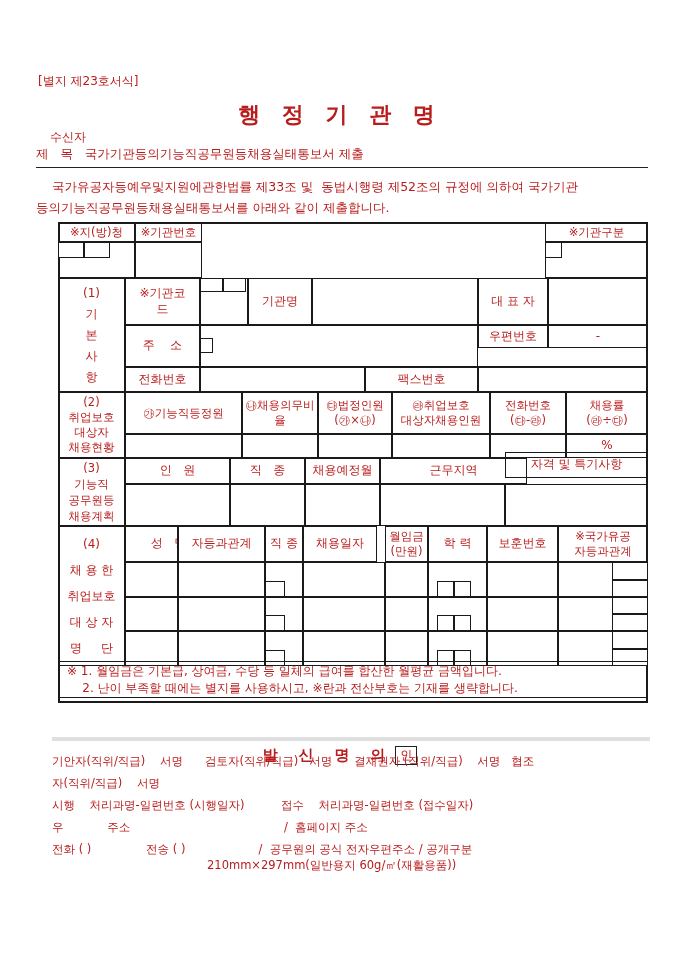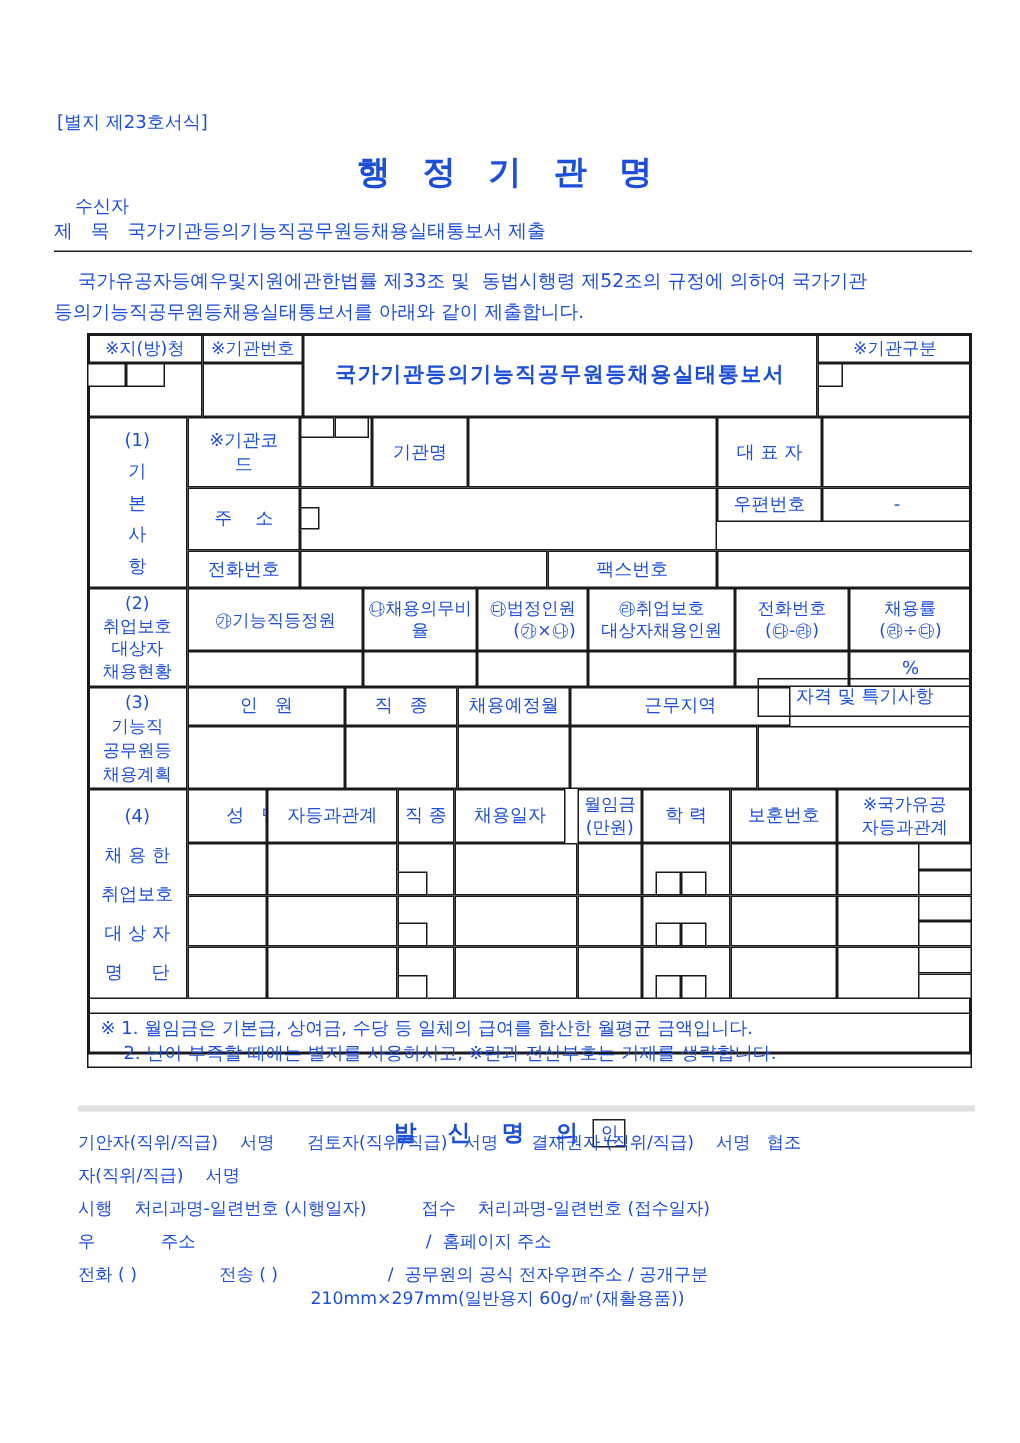--- a/index.html
+++ b/index.html
@@ -1,17 +1,17 @@
 <!DOCTYPE html>
 <html><head>
 <meta charset="utf-8">
 <style>
   html,body{margin:0;padding:0;background:#888;}
   #page{position:relative;width:680px;height:962px;background:#ffffff;
-        font-family:"DejaVu Sans","Liberation Sans",sans-serif;color:#1d4ed8;overflow:hidden;}
+        font-family:"DejaVu Sans","Liberation Sans",sans-serif;color:#b91c1c;overflow:hidden;}
   .t{position:absolute;box-sizing:border-box;font-size:12px;white-space:pre;line-height:1.3;}
   .c{position:absolute;box-sizing:border-box;border:1px solid #1a1a1a;display:flex;
      align-items:center;justify-content:center;text-align:center;font-size:12px;
      line-height:1.3;white-space:pre;overflow:hidden;}
   .nb{border:none;}
   .box{position:absolute;box-sizing:border-box;border:1px solid #1a1a1a;background:#fff;}
   .frame{position:absolute;box-sizing:border-box;border:2px solid #1a1a1a;}
   .title-main{position:absolute;left:0;width:680px;text-align:center;font-weight:bold;
               font-size:22px;letter-spacing:7px;white-space:pre;}
   .tbl-title{font-weight:bold;font-size:14px;letter-spacing:1px;}
@@ -38,21 +38,20 @@
 등의기능직공무원등채용실태통보서를 아래와 같이 제출합니다.</div>
 
   <div class="frame" style="left:58px;top:222px;width:590px;height:481px;"></div>
 
   <div class="c" style="left:58px;top:222px;width:77px;height:20px;font-size:11.5px;">※지(방)청</div>
   <div class="c" style="left:135px;top:222px;width:67px;height:20px;font-size:11.5px;">※기관번호</div>
   <div class="c" style="left:58px;top:242px;width:77px;height:36px;"></div>
   <div class="box" style="left:58px;top:242px;width:26px;height:16px;"></div>
   <div class="box" style="left:84px;top:242px;width:26px;height:16px;"></div>
   <div class="c" style="left:135px;top:242px;width:67px;height:36px;"></div>
-  <div class="c tbl-title" style="left:202px;top:222px;width:343px;height:56px;">국가기관등의기능직공무원등채용실태통보서</div>
   <div class="c" style="left:545px;top:222px;width:103px;height:20px;font-size:11.5px;">※기관구분</div>
   <div class="c" style="left:545px;top:242px;width:103px;height:36px;"></div>
   <div class="box" style="left:545px;top:242px;width:17px;height:16px;"></div>
 
   <div class="c" style="left:58px;top:278px;width:67px;height:114px;line-height:21px;">(1)
 기
 본
 사
 항</div>
   <div class="c" style="left:125px;top:278px;width:75px;height:47px;">※기관코
@@ -77,21 +76,21 @@
   <div class="c" style="left:365px;top:367px;width:113px;height:25px;">팩스번호</div>
   <div class="c" style="left:478px;top:367px;width:170px;height:25px;"></div>
 
   <div class="c" style="left:58px;top:392px;width:67px;height:66px;font-size:11.5px;line-height:15px;">(2)
 취업보호
 대상자
 채용현황</div>
   <div class="c" style="left:125px;top:392px;width:117px;height:42px;font-size:11.5px;">㉮기능직등정원</div>
   <div class="c" style="left:242px;top:392px;width:76px;height:42px;font-size:11.5px;">㉯채용의무비
 율</div>
-  <div class="c" style="left:318px;top:392px;width:74px;height:42px;font-size:11.5px;text-align:right;">㉰법정인원
+  <div class="c" style="left:318px;top:392px;width:74px;height:42px;font-size:11.5px;">㉰법정인원
 (㉮×㉯)</div>
   <div class="c" style="left:392px;top:392px;width:98px;height:42px;font-size:11.5px;">㉱취업보호
 대상자채용인원</div>
   <div class="c" style="left:490px;top:392px;width:76px;height:42px;font-size:11.5px;">전화번호
 (㉰-㉱)</div>
   <div class="c" style="left:566px;top:392px;width:82px;height:42px;font-size:11.5px;">채용률
 (㉱÷㉰)</div>
   <div class="c" style="left:125px;top:434px;width:117px;height:24px;"></div>
   <div class="c" style="left:242px;top:434px;width:76px;height:24px;"></div>
   <div class="c" style="left:318px;top:434px;width:74px;height:24px;"></div>
@@ -165,21 +164,21 @@
   <div class="c" style="left:303px;top:631px;width:82px;height:35px;"></div>
   <div class="c" style="left:385px;top:631px;width:43px;height:35px;"></div>
   <div class="c" style="left:428px;top:631px;width:59px;height:35px;"></div>
   <div class="box" style="left:437px;top:650px;width:17px;height:16px;"></div>
   <div class="box" style="left:454px;top:650px;width:17px;height:16px;"></div>
   <div class="c" style="left:487px;top:631px;width:71px;height:35px;"></div>
   <div class="c" style="left:558px;top:631px;width:90px;height:35px;"></div>
   <div class="box" style="left:612px;top:631px;width:36px;height:18px;"></div>
   <div class="box" style="left:612px;top:649px;width:36px;height:17px;"></div>
 
-  <div class="c notes-cell" style="left:58px;top:675px;width:590px;height:37px;line-height:17px;">※ 1. 월임금은 기본급, 상여금, 수당 등 일체의 급여를 합산한 월평균 금액입니다.
+  <div class="c notes-cell" style="left:58px;top:661px;width:590px;height:37px;line-height:17px;">※ 1. 월임금은 기본급, 상여금, 수당 등 일체의 급여를 합산한 월평균 금액입니다.
     2. 난이 부족할 때에는 별지를 사용하시고, ※란과 전산부호는 기재를 생략합니다.</div>
 
   <div class="sender" style="top:708px;margin-top:38px;">
     <span>발    신    명    의</span>
     <span class="seal">인</span>
   </div>
 
   <div class="grey-bar" style="left:52px;top:737px;width:598px;height:4px;"></div>
 
   <div class="footer-line" style="left:52px;top:750px;line-height:22px;">기안자(직위/직급)    서명      검토자(직위/직급)   서명      결재권자 (직위/직급)    서명   협조

